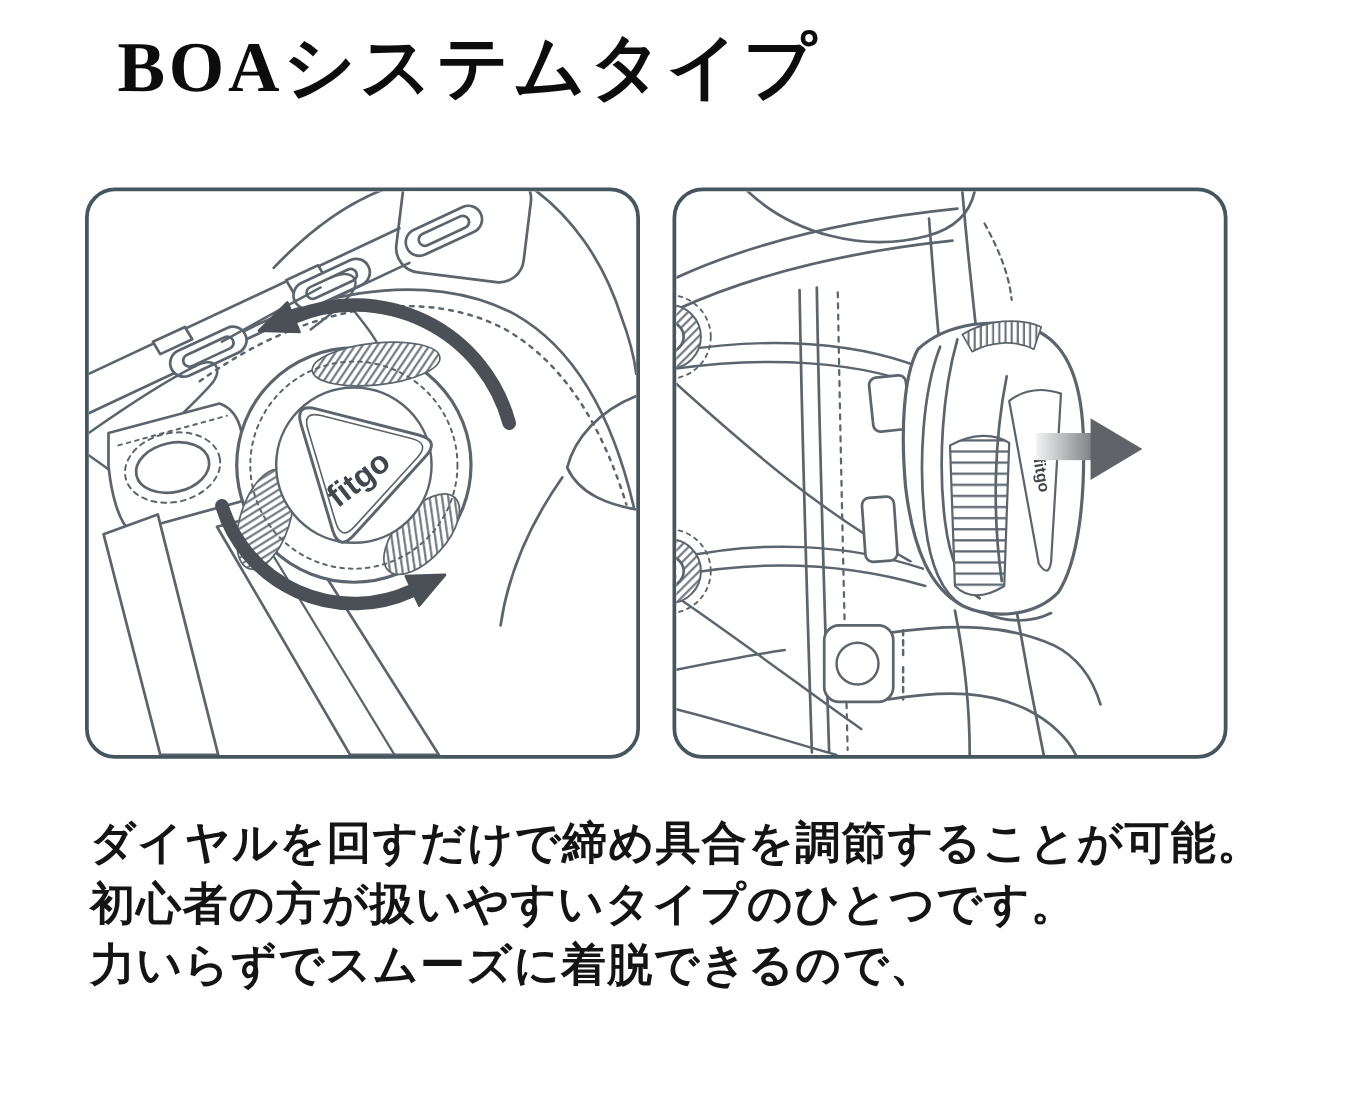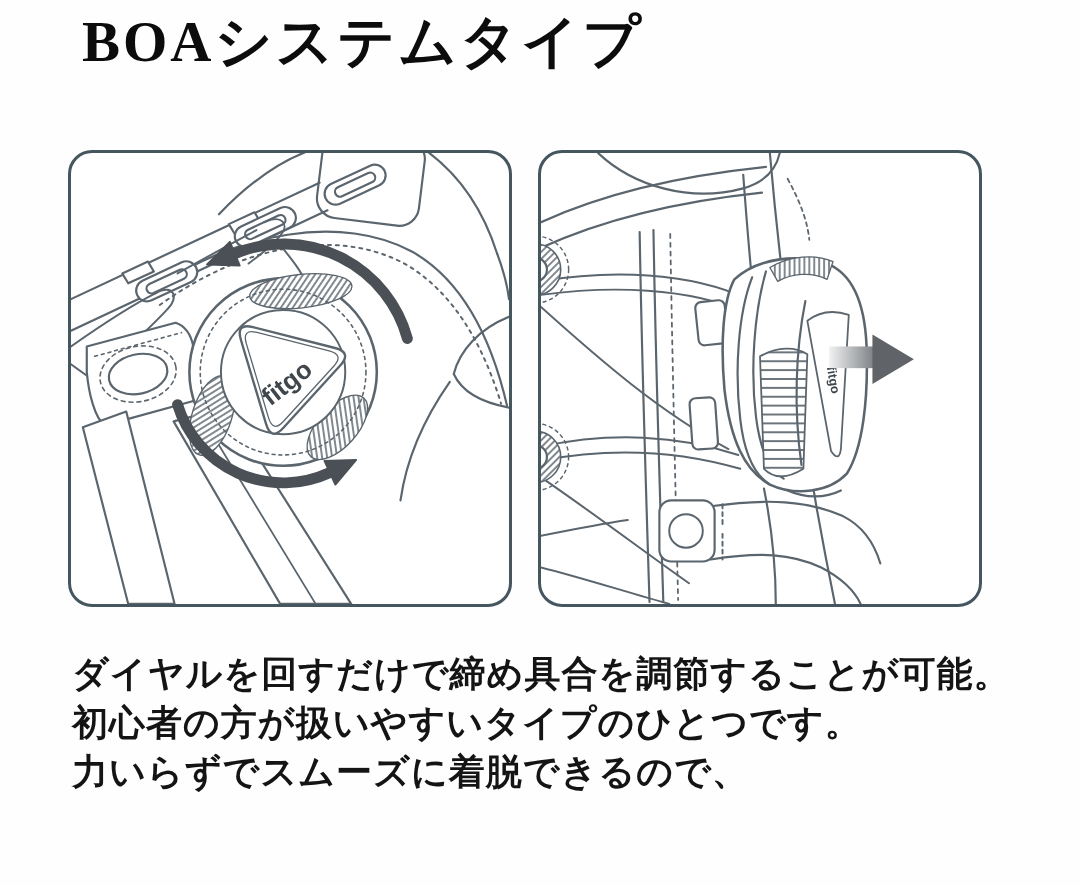--- a/index.html
+++ b/index.html
@@ -2,21 +2,21 @@
 <html><head>
 <meta charset="utf-8">
 <style>
   html,body{margin:0;padding:0;}
   body{
     width:1080px;height:886px;position:relative;background:#ffffff;
     font-family:"Liberation Serif","DejaVu Serif",serif;overflow:hidden;
   }
   .page{position:absolute;inset:0;background:#fefefe;}
   .title{
-    position:absolute;left:78px;top:0px;margin:4px;
+    position:absolute;left:78px;top:0px;margin:16px;
     font-size:57px;font-weight:700;letter-spacing:3px;color:#0c0c0c;white-space:nowrap;
   }
   .panels{position:absolute;left:68px;top:150px;display:flex;gap:26px;}
   .panel{
     margin:0;width:438px;height:451px;background:#ffffff;
     border:3px solid #45565e;border-radius:24px;overflow:hidden;
   }
   .panel svg{display:block;width:100%;height:100%;}
   .desc{
     position:absolute;left:72px;top:650px;width:980px;margin:0;

